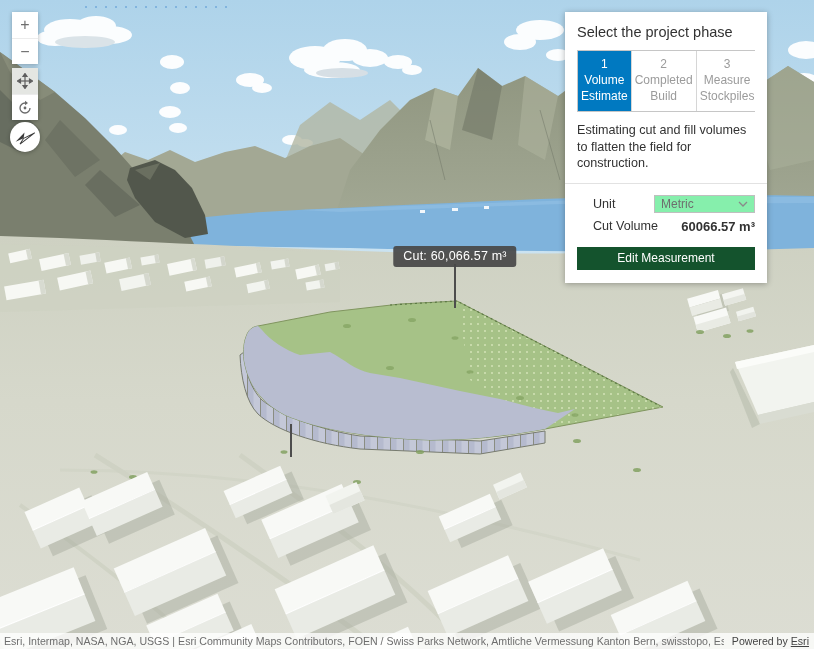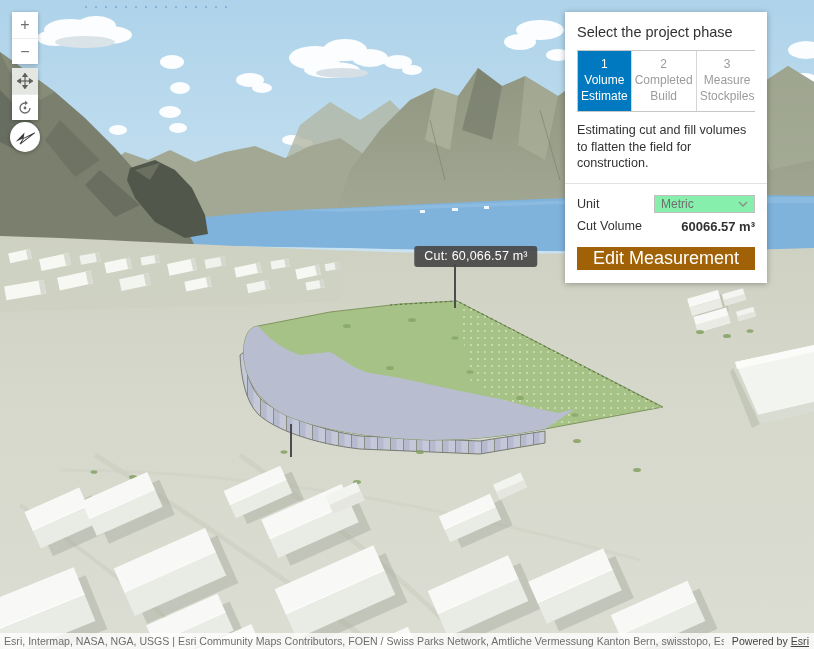--- a/index.html
+++ b/index.html
@@ -27,27 +27,27 @@
   .panel{position:absolute;left:565px;top:12px;width:202px;background:#fff;box-shadow:0 1px 6px rgba(0,0,0,.3);
     box-sizing:border-box;padding:11px 12px 13px;color:#323232;}
   .panel-title{font-size:14.5px;margin:1px 0 10px;}
   .tabs{display:flex;border:1px solid #c6c6c6;}
   .tab{flex:1;text-align:center;padding:6px 3px 7px;font-size:12px;line-height:1.28;color:#9b9b9b;background:#fff;cursor:pointer;}
   .tab + .tab{border-left:1px solid #d6d6d6;}
   .tab.active{background:#0079c1;color:#fff;}
   .tab-num{margin-bottom:1px;}
   .panel-desc{font-size:12.6px;line-height:1.32;margin:10px 0 11px;}
   .panel-divider{border:none;border-top:1px solid #e2e2e2;margin:0 -12px 10px;}
-  .meas-row{display:flex;align-items:center;justify-content:space-between;height:21px;margin-bottom:1px;}
+  .meas-row{display:flex;align-items:center;justify-content:space-between;height:21px;margin-bottom:1px;margin-left:16px;}
   .meas-label{font-size:12.6px;}
   .meas-value{font-size:13px;font-weight:bold;}
   .unit-select{width:101px;height:18px;box-sizing:border-box;border:1px solid #bfbfbf;background:#86efac;
     display:flex;align-items:center;justify-content:space-between;padding:0 6px;font-size:12px;color:#6e6e6e;cursor:pointer;}
-  .edit-btn{display:block;width:100%;margin-top:10px;background:#a16207;border:none;color:#fff;
-    font-size:18px;height:23px;cursor:pointer;font-family:inherit;}
+  .edit-btn{display:block;width:100%;margin-top:10px;background:#14532d;border:none;color:#fff;
+    font-size:12px;height:23px;cursor:pointer;font-family:inherit;}
 
   
   .attrib{position:absolute;left:0;right:0;bottom:0;height:16px;background:rgba(255,255,255,.78);
     display:flex;align-items:center;justify-content:space-between;font-size:10.6px;color:#6e6e6e;padding:0 5px 0 4px;box-sizing:border-box;}
   .attrib .sources{white-space:nowrap;overflow:hidden;}
   .attrib .powered{white-space:nowrap;color:#444;padding-left:8px;}
   .attrib a{color:#444;text-decoration:underline;cursor:pointer;}
 </style>
 </head>
 <body>
@@ -387,21 +387,21 @@
           <rect x="-30" y="0" width="60" height="15" fill="#e9ebe5"></rect>
         </g>
       <g transform="translate(390 648) rotate(-24)">
           <rect x="-25" y="-12" width="50" height="24" fill="#f8f9f6"></rect>
           <rect x="-25" y="0" width="50" height="12" fill="#e9ebe5"></rect>
         </g>
     </g>
   </svg>
 
   <div class="leader" style="left:454px;top:264px;height:44px;"></div>
-  <div class="map-tip" style="left:476px;top:246px;">Cut: 60,066.57 m³</div>
+  <div class="map-tip" style="left:455px;top:246px;">Cut: 60,066.57 m³</div>
 
   <div class="leader" style="left:290px;top:424px;height:33px;"></div>
 
   <div class="btn-group zoom">
     <button class="tool-btn">
         <span>+</span>
       </button>
     <button class="tool-btn">
         <span>−</span>
       </button>

